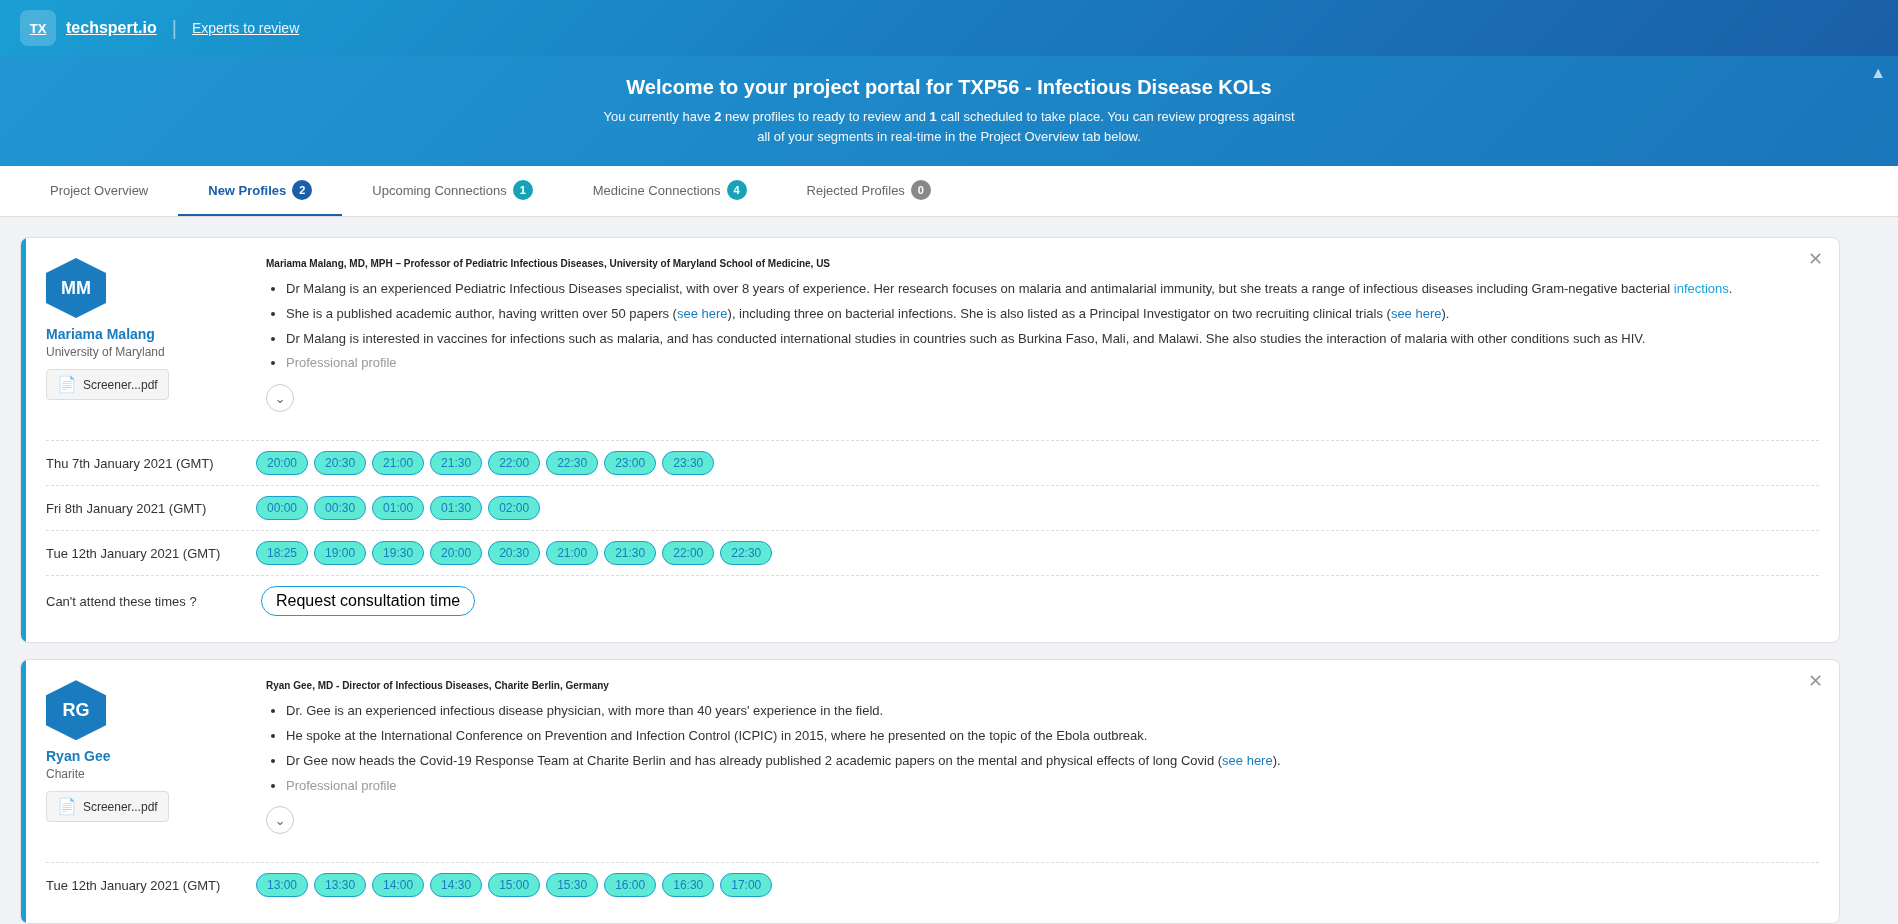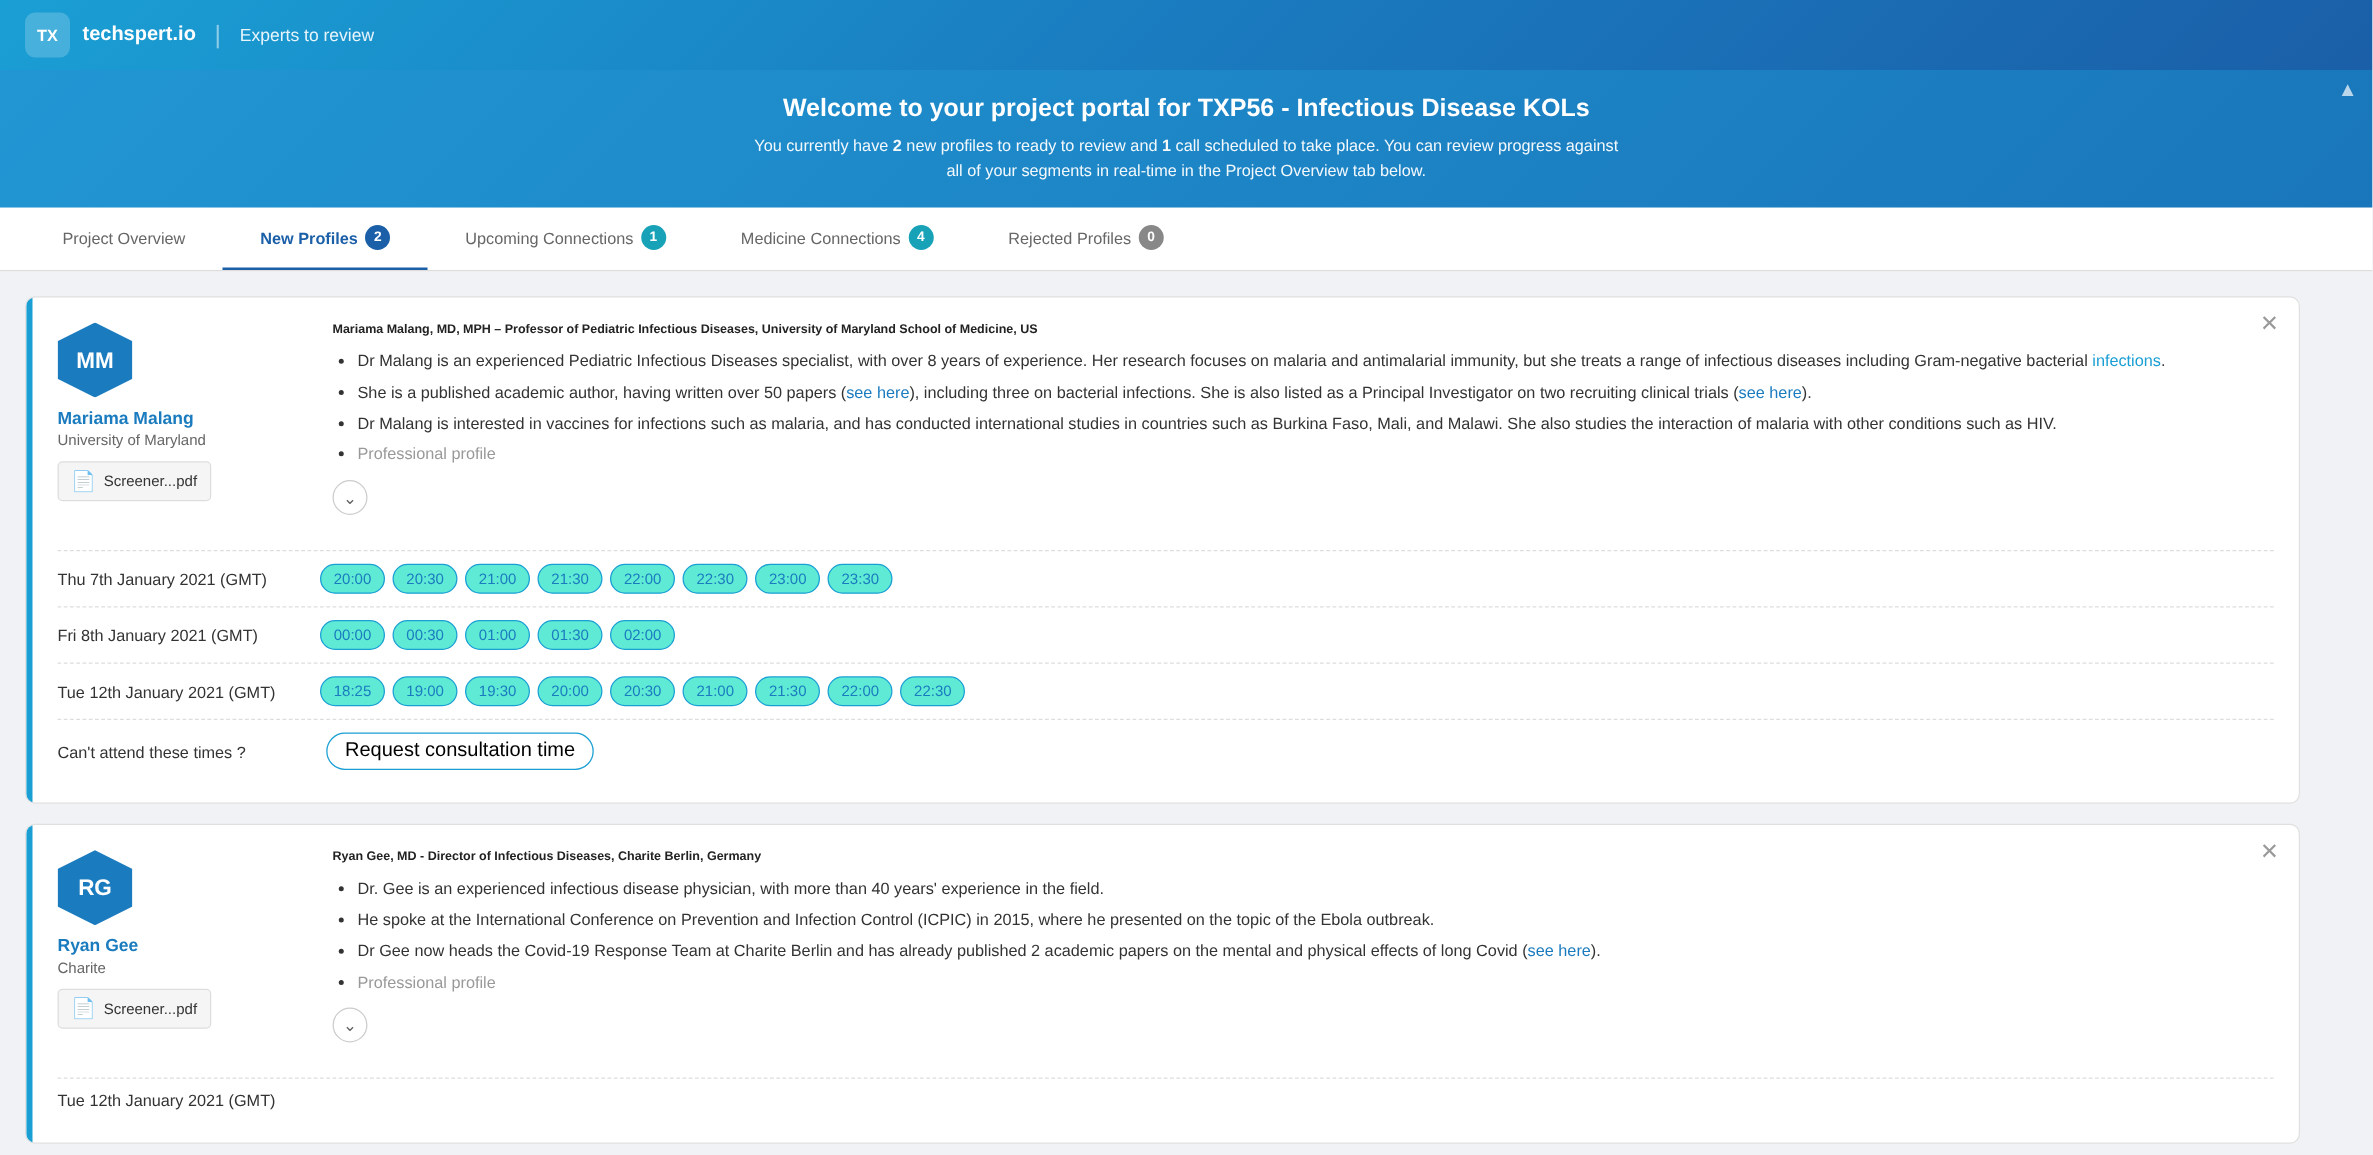--- a/index.html
+++ b/index.html
@@ -11,20 +11,21 @@
       padding: 10px 20px;
       display: flex;
       align-items: center;
       gap: 15px;
     }
     .logo-area {
       display: flex;
       align-items: center;
       gap: 10px;
       color: white;
+      text-decoration: underline;
     }
     .logo-icon {
       width: 36px; height: 36px;
       background: rgba(255,255,255,0.2);
       border-radius: 8px;
       display: flex; align-items: center; justify-content: center;
       font-weight: bold; color: white; font-size: 13px;
     }
     .logo-name { font-weight: bold; font-size: 16px; color: white; }
     .logo-divider { color: rgba(255,255,255,0.5); font-size: 20px; margin: 0 5px; }
@@ -391,17 +392,28 @@
           <li><span style="color:#999">Professional profile</span></li>
         </ul>
         <div style="margin-bottom:8px">
           <button class="expand-btn">⌄</button>
         </div>
       </div>
     </div>
     <div class="time-slots-section">
       <div class="time-row">
         <span class="time-label">Tue 12th January 2021 (GMT)</span>
+        <div class="time-slots">
+          <button class="time-slot">13:00</button>
+          <button class="time-slot">13:30</button>
+          <button class="time-slot">14:00</button>
+          <button class="time-slot">14:30</button>
+          <button class="time-slot">15:00</button>
+          <button class="time-slot">15:30</button>
+          <button class="time-slot">16:00</button>
+          <button class="time-slot">16:30</button>
+          <button class="time-slot">17:00</button>
+        </div>
       </div>
     </div>
   </div>
 
 </div>
 
 </body></html>

